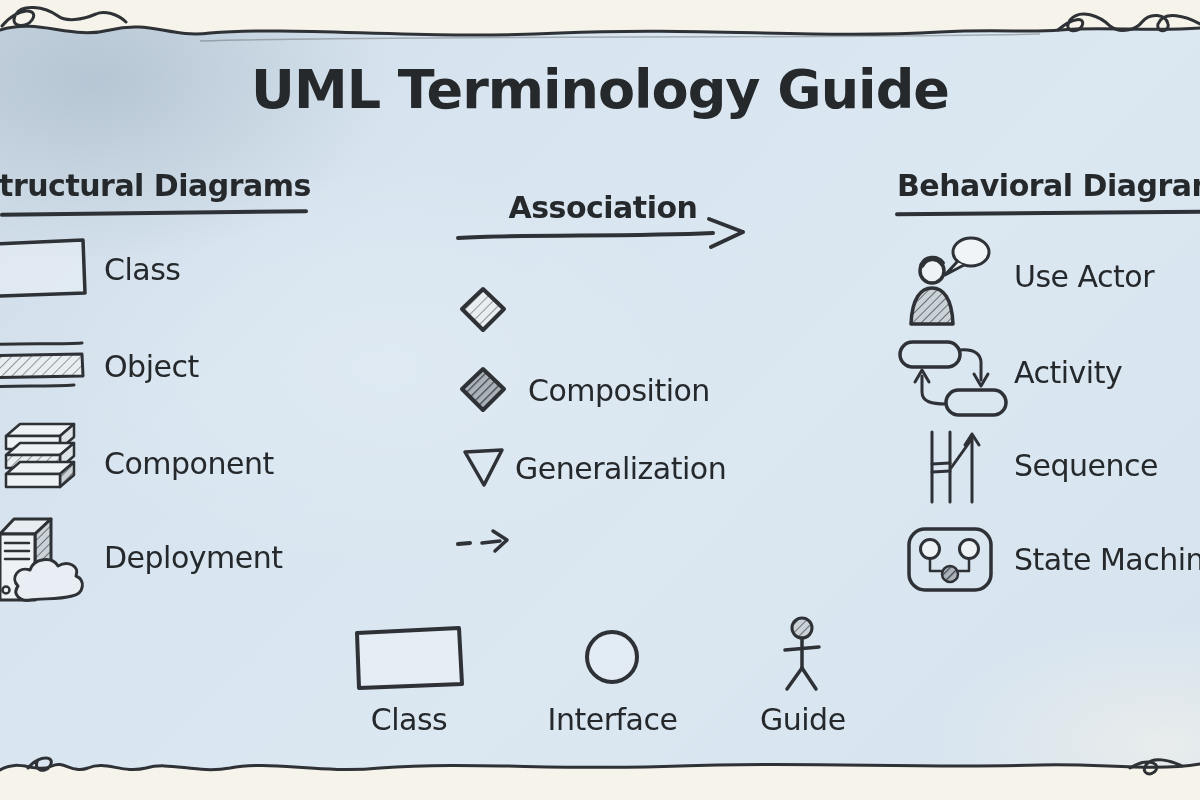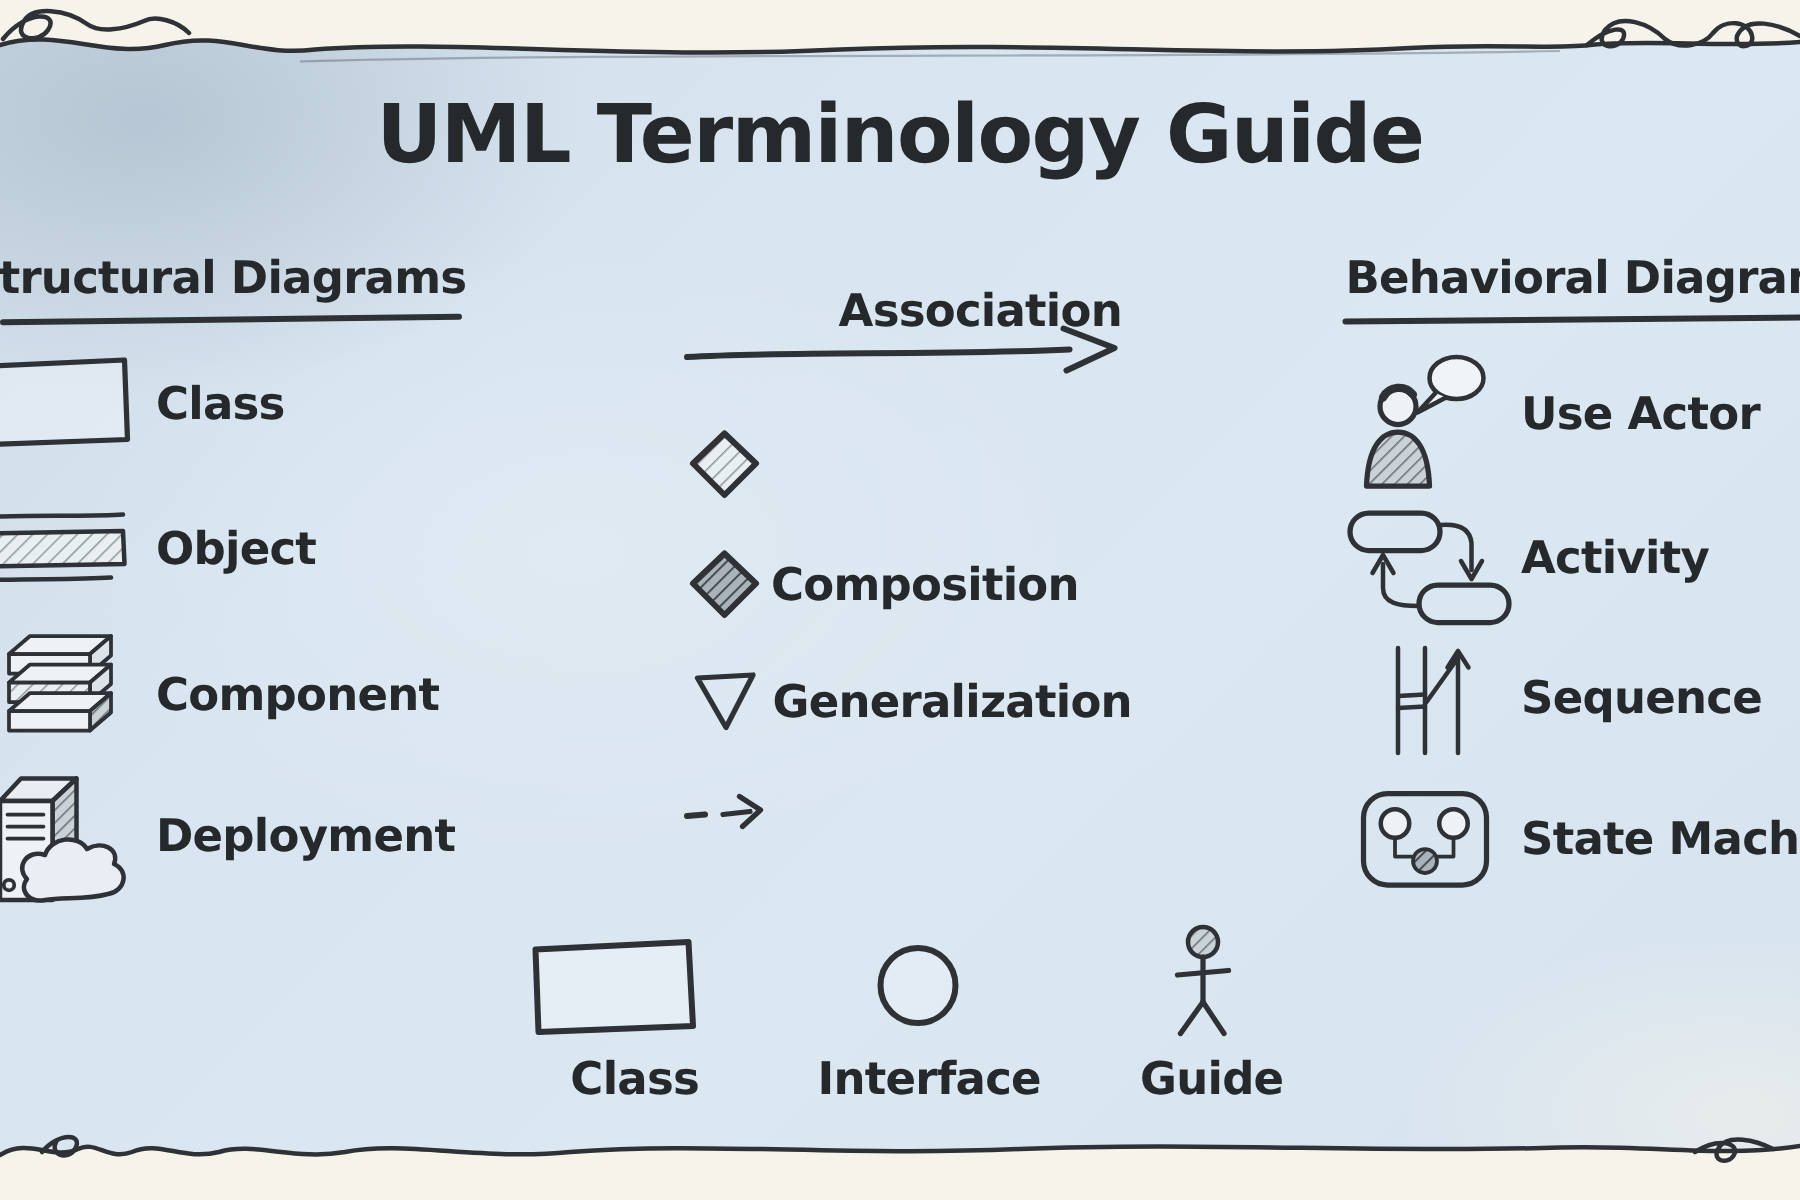--- a/index.html
+++ b/index.html
@@ -6,25 +6,25 @@
   body{width:1200px;height:800px;overflow:hidden;font-family:"DejaVu Sans","Liberation Sans",sans-serif;}
   .stage{position:relative;width:1200px;height:800px;overflow:hidden;background:#fca5a5;}
   .paper{position:absolute;left:0;top:0;width:1200px;height:800px;
     background:
       radial-gradient(420px 260px at 8% 10%, rgba(120,140,158,0.30), rgba(120,140,158,0) 70%),
       radial-gradient(500px 300px at 32% 46%, rgba(255,255,255,0.16), rgba(255,255,255,0) 70%),
       radial-gradient(320px 170px at 97% 93%, rgba(246,243,234,0.55), rgba(246,243,234,0) 72%),
       linear-gradient(135deg,#cfdce8 0%,#d8e5f0 30%,#dbe7f1 60%,#d6e3ee 100%);
   }
   .abs{position:absolute;}
-  .lbl{position:absolute;font-weight:bold;font-size:30px;color:#26292c;white-space:nowrap;letter-spacing:-0.5px;}
+  .lbl{position:absolute;font-weight:normal;font-size:30px;color:#26292c;white-space:nowrap;letter-spacing:-0.5px;}
   .heading{position:absolute;font-weight:bold;font-size:30px;color:#26292c;white-space:nowrap;letter-spacing:-0.5px;}
   .title{position:absolute;left:0;right:0;top:58px;text-align:center;font-weight:bold;font-size:54px;color:#26292c;letter-spacing:-1px;}
   .underline{position:absolute;height:3.5px;background:#2e3135;border-radius:2px;}
-  .center{text-align:right;}
+  .center{text-align:center;}
   svg{display:block;overflow:visible;}
 </style>
 </head>
 <body>
 
 <div class="stage">
   <div class="paper"></div>
 
   <svg width="0" height="0" style="position:absolute">
     <defs>
@@ -126,21 +126,21 @@
     <svg width="50" height="48" viewBox="0 0 50 48">
       <path d="M25,3 L46,23 L25,44 L4,23 Z" fill="url(#hatchLight)" stroke="#2e3135" stroke-width="4" stroke-linejoin="round"></path>
     </svg>
   </span>
 
   <span class="abs" style="left:458px;top:366px">
     <svg width="50" height="48" viewBox="0 0 50 48">
       <path d="M25,3 L46,23 L25,44 L4,23 Z" fill="url(#hatchDark)" stroke="#2e3135" stroke-width="4" stroke-linejoin="round"></path>
     </svg>
   </span>
-  <div class="lbl" style="left:514px;top:373px">Composition</div>
+  <div class="lbl" style="left:528px;top:373px">Composition</div>
 
   <span class="abs" style="left:461px;top:446px">
     <svg width="46" height="44" viewBox="0 0 46 44">
       <path d="M4,6 L41,4 L23,39 Z" fill="none" stroke="#2e3135" stroke-width="3.5" stroke-linejoin="round"></path>
     </svg>
   </span>
   <div class="lbl" style="left:515px;top:451px">Generalization</div>
 
   <span class="abs" style="left:455px;top:526px">
     <svg width="58" height="32" viewBox="0 0 58 32">

